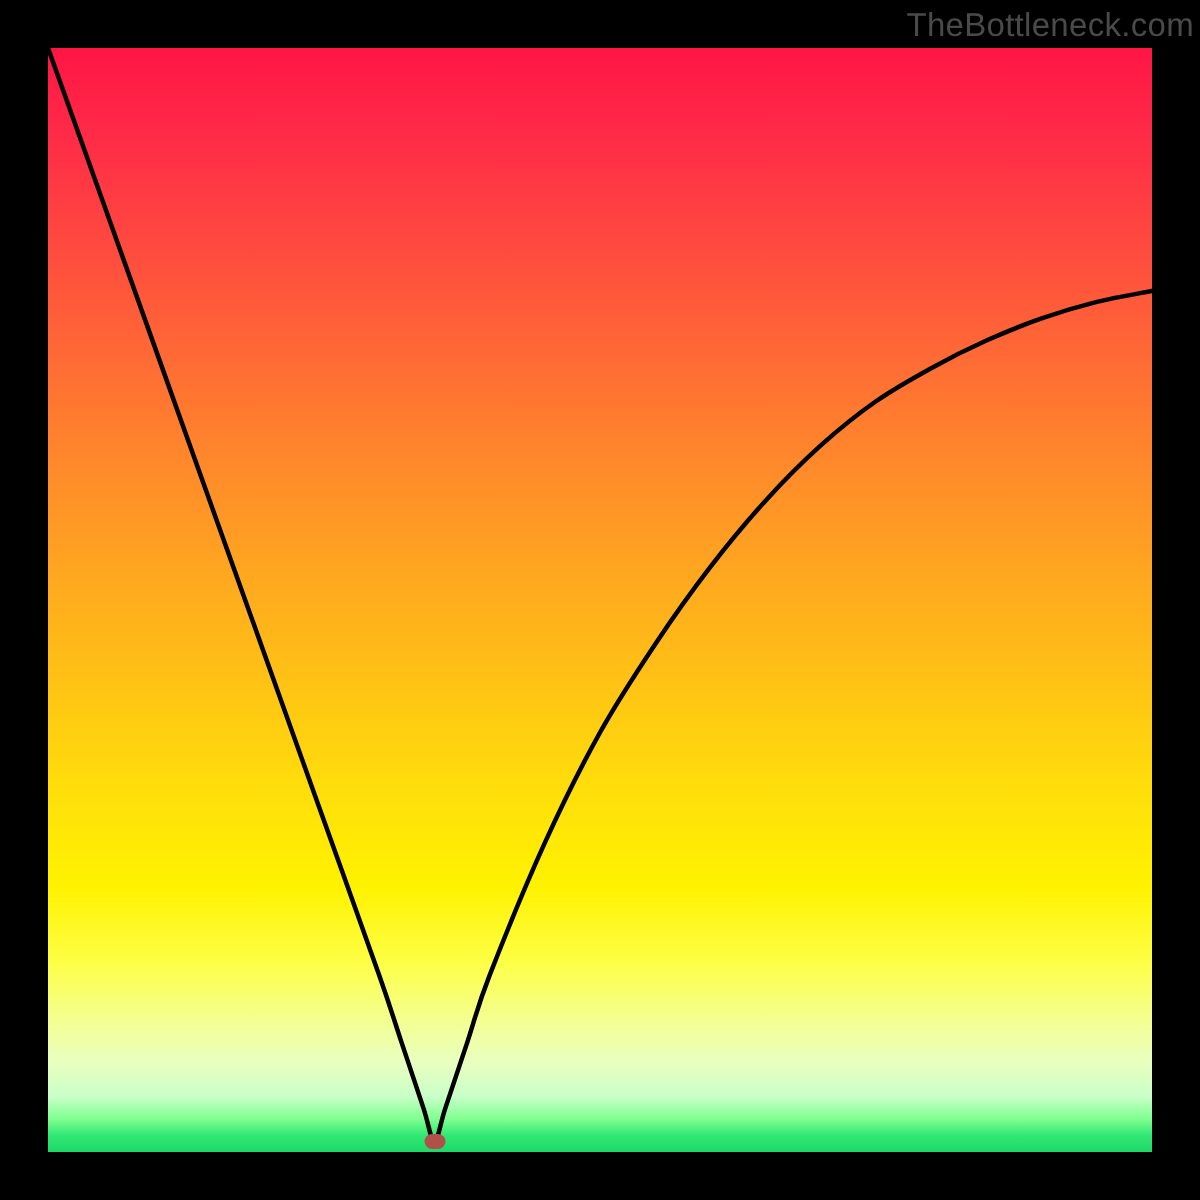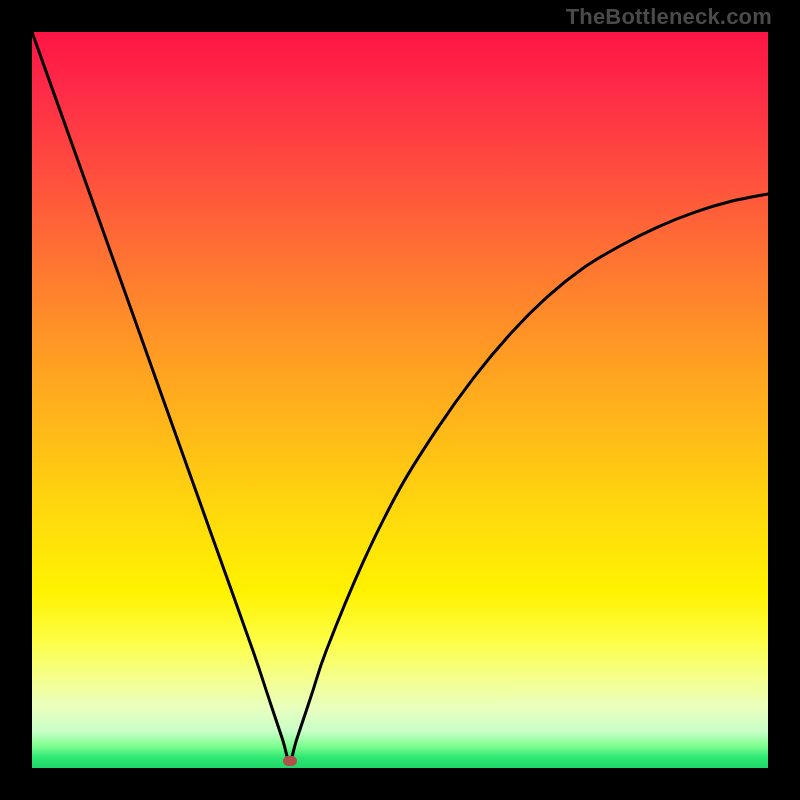--- a/index.html
+++ b/index.html
@@ -7,24 +7,24 @@
     width: 800px;
     height: 800px;
     background: #000;
     position: relative;
     font-family: Arial, sans-serif;
     overflow: hidden;
   }
   .watermark {
     position: absolute;
     top: 4px;
-    right: 28px;
+    right: 4px;
     color: #4a4a4a;
     font-size: 22px;
-    font-weight: 700;
+    font-weight: 400;
     z-index: 10;
     letter-spacing: 0.2px;
   }
   .plot-area {
     position: absolute;
     left: 32px;
     top: 32px;
     width: 736px;
     height: 736px;
     overflow: hidden;

